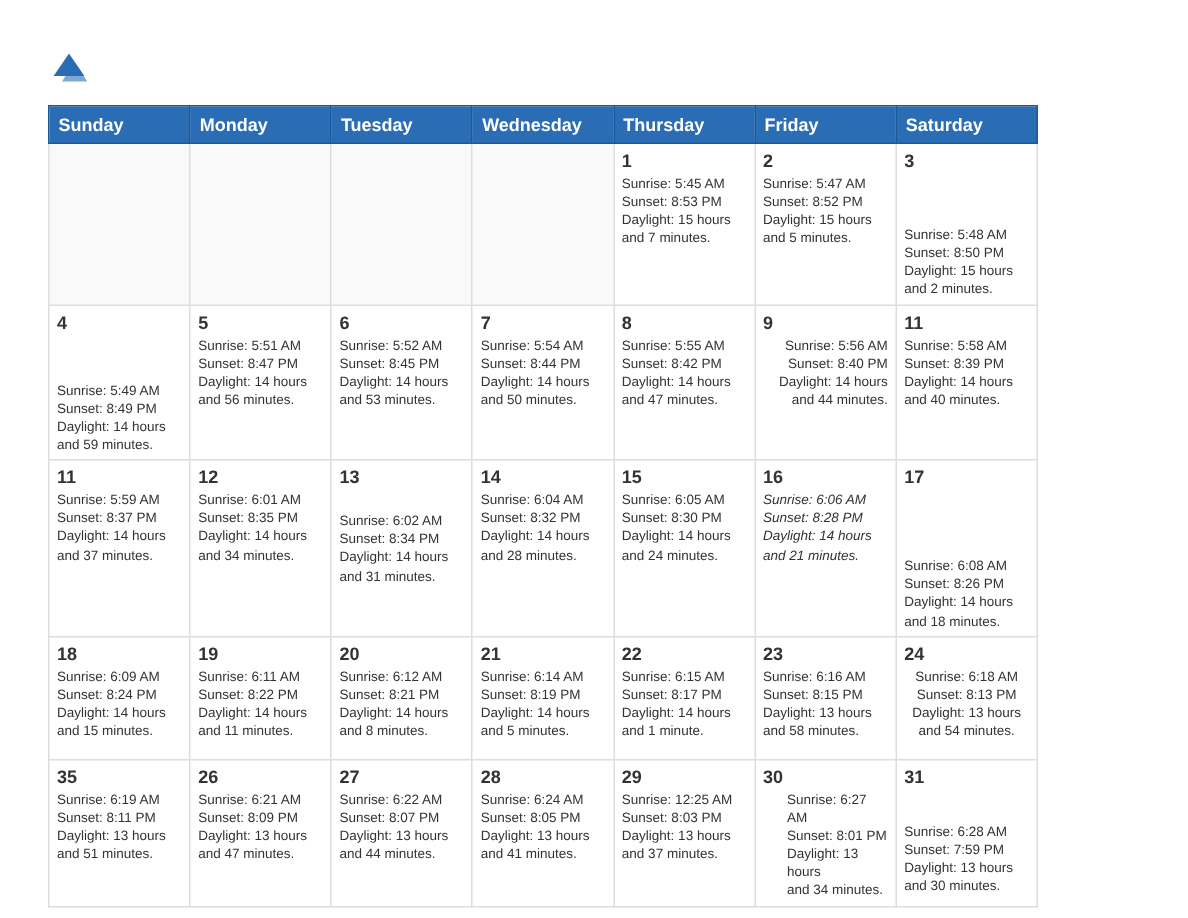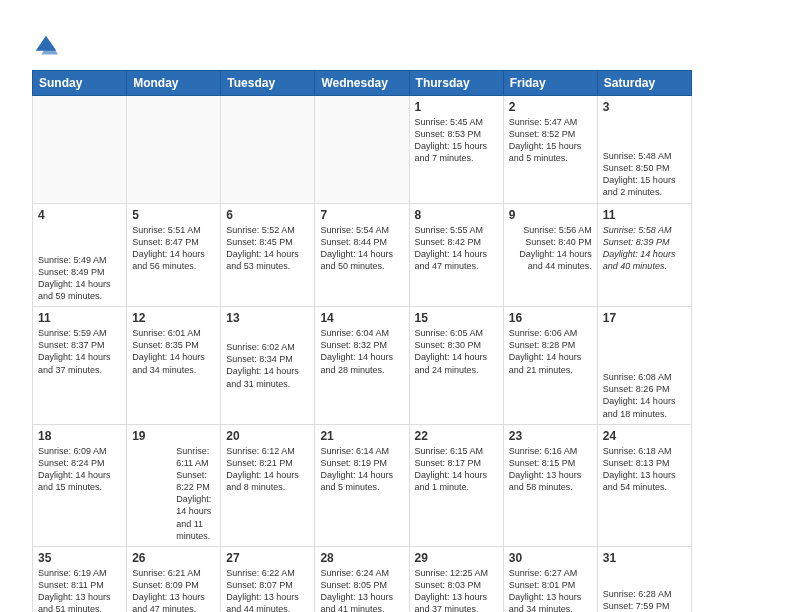--- a/index.html
+++ b/index.html
@@ -197,21 +197,21 @@
           </td>
           <td>
             <div class="day-number">9</div>
             <div class="day-info" style="white-space: pre-line; text-align: right;">Sunrise: 5:56 AM
 Sunset: 8:40 PM
 Daylight: 14 hours
 and 44 minutes.</div>
           </td>
           <td>
             <div class="day-number">11</div>
-            <div class="day-info" style="white-space: pre-line; font-style: italic;">Sunrise: 5:58 AM
+            <div class="day-info" style="white-space: pre-line;">Sunrise: 5:58 AM
 Sunset: 8:39 PM
 Daylight: 14 hours
 and 40 minutes.</div>
           </td>
         </tr>
         <tr>
           <td>
             <div class="day-number">11</div>
             <div class="day-info" style="white-space: pre-line;">Sunrise: 5:59 AM
 Sunset: 8:37 PM
@@ -241,21 +241,21 @@
           </td>
           <td>
             <div class="day-number">15</div>
             <div class="day-info" style="white-space: pre-line;">Sunrise: 6:05 AM
 Sunset: 8:30 PM
 Daylight: 14 hours
 and 24 minutes.</div>
           </td>
           <td>
             <div class="day-number">16</div>
-            <div class="day-info" style="white-space: pre-line;">Sunrise: 6:06 AM
+            <div class="day-info" style="white-space: pre-line; font-style: italic;">Sunrise: 6:06 AM
 Sunset: 8:28 PM
 Daylight: 14 hours
 and 21 minutes.</div>
           </td>
           <td>
             <div class="day-number">17</div>
             <div class="day-info" style="white-space: pre-line; margin-top: 46px;">Sunrise: 6:08 AM
 Sunset: 8:26 PM
 Daylight: 14 hours
 and 18 minutes.</div>
@@ -264,21 +264,21 @@
         <tr>
           <td>
             <div class="day-number">18</div>
             <div class="day-info" style="white-space: pre-line;">Sunrise: 6:09 AM
 Sunset: 8:24 PM
 Daylight: 14 hours
 and 15 minutes.</div>
           </td>
           <td>
             <div class="day-number">19</div>
-            <div class="day-info" style="white-space: pre-line; margin-left: 44px;">Sunrise: 6:11 AM
+            <div class="day-info" style="white-space: pre-line;">Sunrise: 6:11 AM
 Sunset: 8:22 PM
 Daylight: 14 hours
 and 11 minutes.</div>
           </td>
           <td>
             <div class="day-number">20</div>
             <div class="day-info" style="white-space: pre-line;">Sunrise: 6:12 AM
 Sunset: 8:21 PM
 Daylight: 14 hours
 and 8 minutes.</div>
@@ -299,21 +299,21 @@
           </td>
           <td>
             <div class="day-number">23</div>
             <div class="day-info" style="white-space: pre-line;">Sunrise: 6:16 AM
 Sunset: 8:15 PM
 Daylight: 13 hours
 and 58 minutes.</div>
           </td>
           <td>
             <div class="day-number">24</div>
-            <div class="day-info" style="white-space: pre-line;">Sunrise: 6:18 AM
+            <div class="day-info" style="white-space: pre-line; text-align: center;">Sunrise: 6:18 AM
 Sunset: 8:13 PM
 Daylight: 13 hours
 and 54 minutes.</div>
           </td>
         </tr>
         <tr>
           <td>
             <div class="day-number">35</div>
             <div class="day-info" style="white-space: pre-line;">Sunrise: 6:19 AM
 Sunset: 8:11 PM
@@ -343,21 +343,21 @@
           </td>
           <td>
             <div class="day-number">29</div>
             <div class="day-info" style="white-space: pre-line;">Sunrise: 12:25 AM
 Sunset: 8:03 PM
 Daylight: 13 hours
 and 37 minutes.</div>
           </td>
           <td>
             <div class="day-number">30</div>
-            <div class="day-info" style="white-space: pre-line;">Sunrise: 6:27 AM
+            <div class="day-info" style="white-space: pre-line; margin-left: 16px;">Sunrise: 6:27 AM
 Sunset: 8:01 PM
 Daylight: 13 hours
 and 34 minutes.</div>
           </td>
           <td>
             <div class="day-number">31</div>
             <div class="day-info" style="white-space: pre-line; margin-top: 23px;">Sunrise: 6:28 AM
 Sunset: 7:59 PM
 Daylight: 13 hours
 and 30 minutes.</div>

